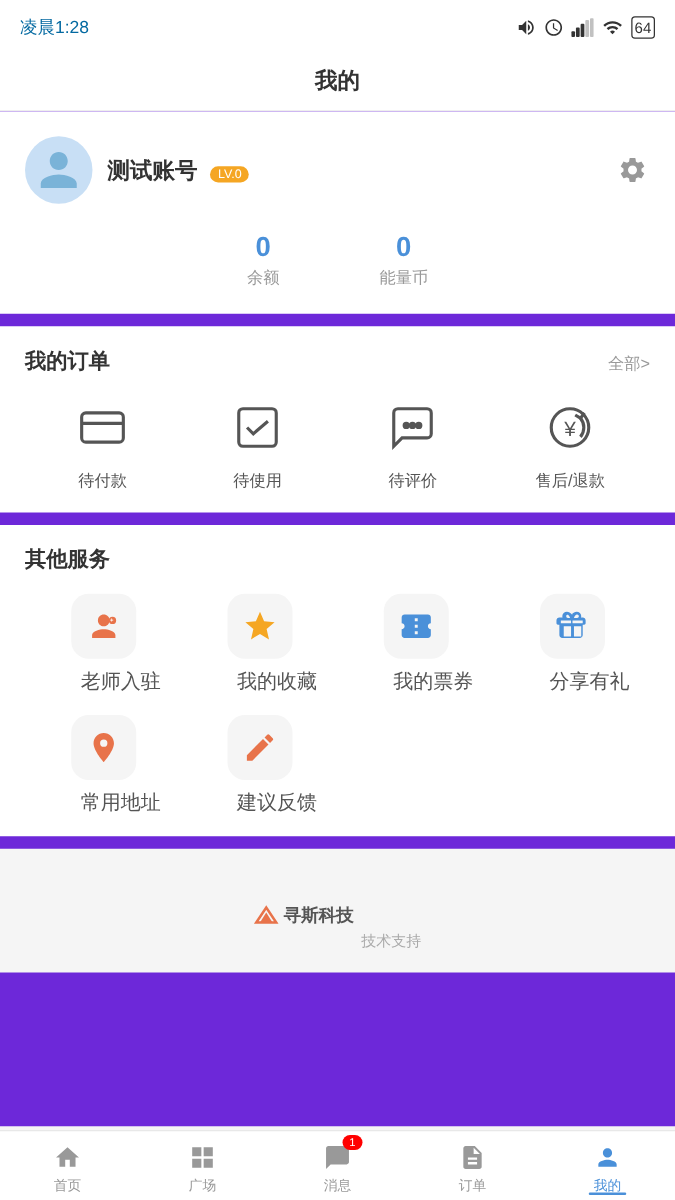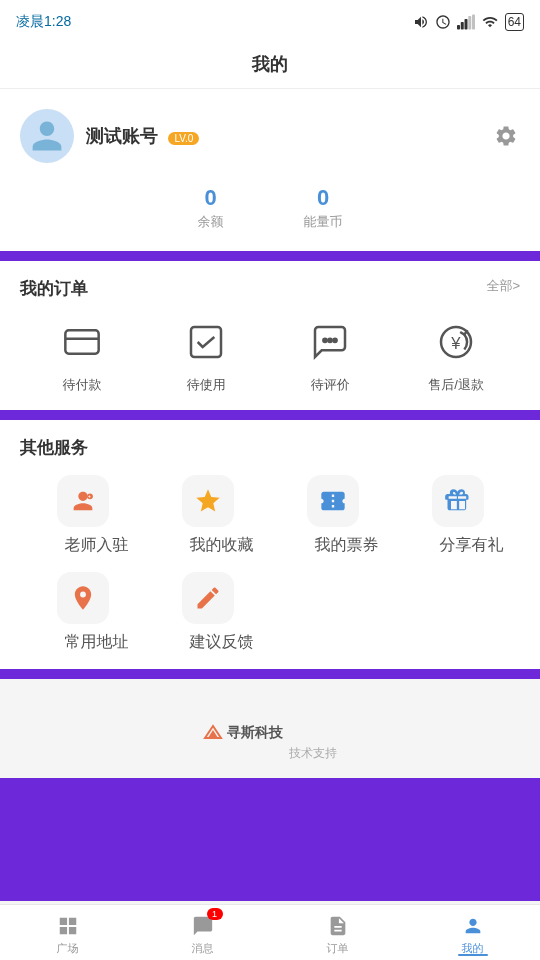--- a/index.html
+++ b/index.html
@@ -147,21 +147,21 @@
 
     
     .section {
       background: #fff;
       margin-bottom: 10px;
       padding: 16px 20px;
     }
     .section-header {
       display: flex;
       justify-content: space-between;
-      align-items: flex-start;
+      align-items: flex-end;
       margin-bottom: 16px;
     }
     .section-title {
       font-size: 17px;
       font-weight: 700;
       color: #333;
     }
     .section-more {
       font-size: 13px;
       color: #999;
@@ -521,20 +521,28 @@
         <span style="font-size:14px; font-weight:600; color:#555;">寻斯科技</span>
         <span style="font-size:12px; color:#aaa; margin-left:2px;margin-top:42px;">技术支持</span>
       </div>
     </div>
   </div>
 
 </div>
 
 <div class="bottom-nav">
 
+  <div class="nav-item">
+    <div class="nav-icon">
+      <svg viewBox="0 0 24 24" fill="#999">
+        <path d="M10 20v-6h4v6h5v-8h3L12 3 2 12h3v8z"></path>
+      </svg>
+    </div>
+    <span class="nav-label">首页</span>
+  </div>
 
   <div class="nav-item">
     <div class="nav-icon">
       <svg viewBox="0 0 24 24" fill="#999">
         <path d="M3 3h8v8H3zm0 10h8v8H3zm10-10h8v8h-8zm0 10h8v8h-8z"></path>
       </svg>
     </div>
     <span class="nav-label">广场</span>
   </div>
 

